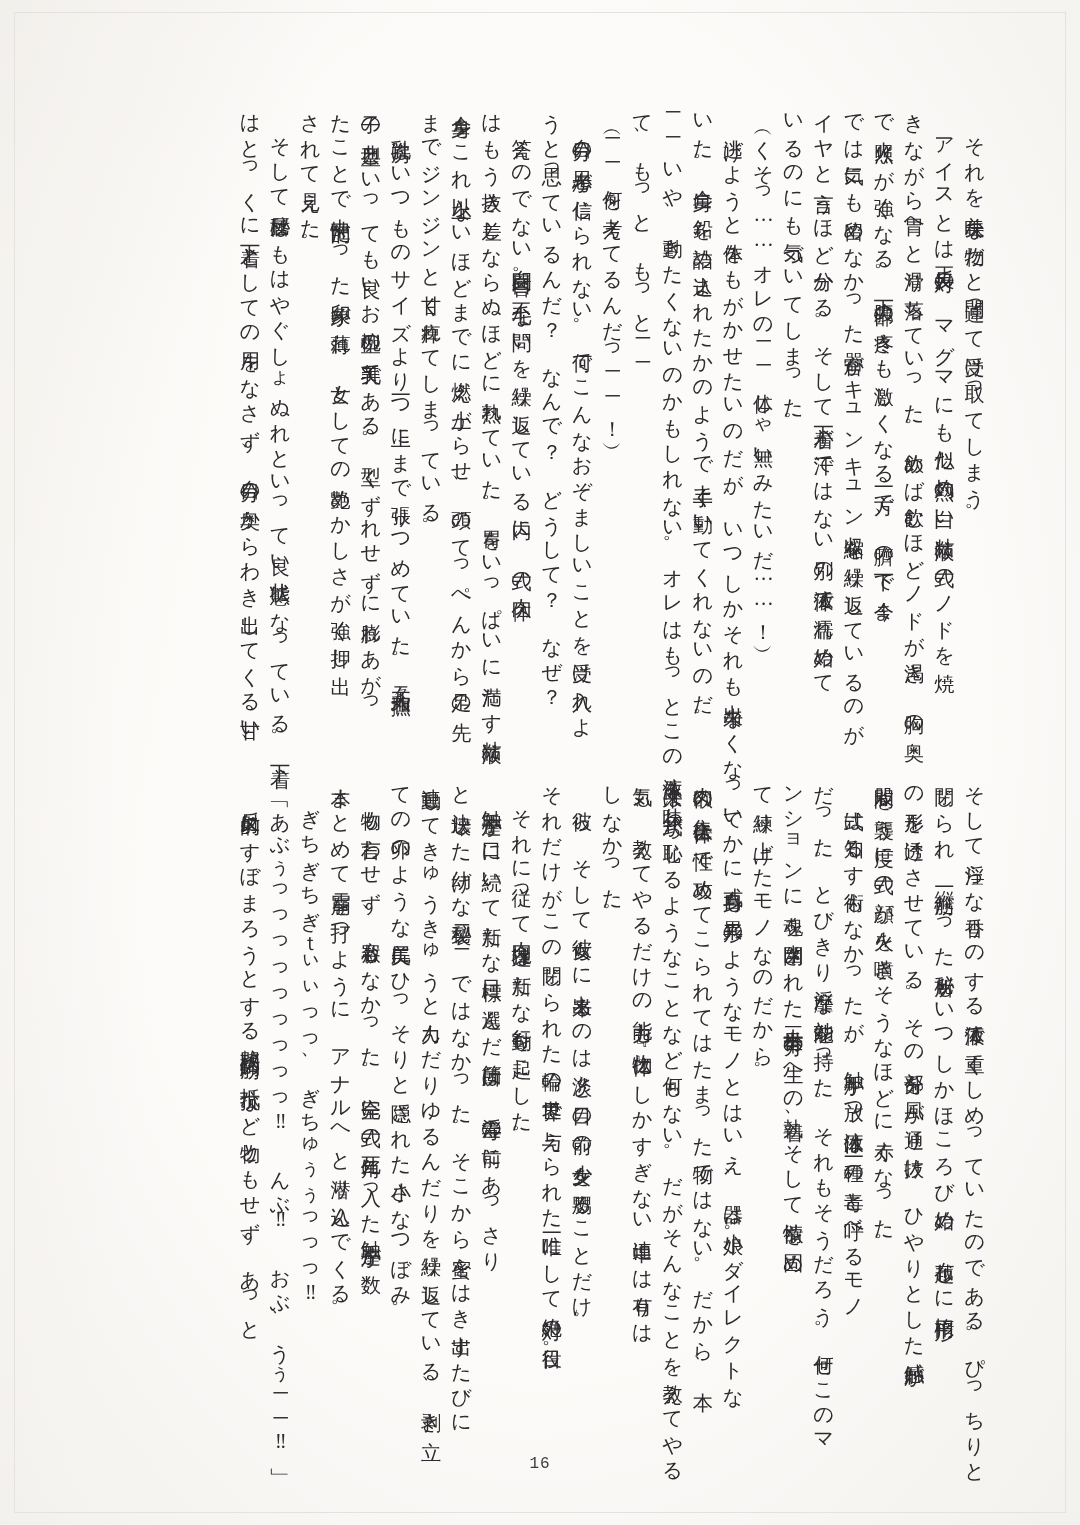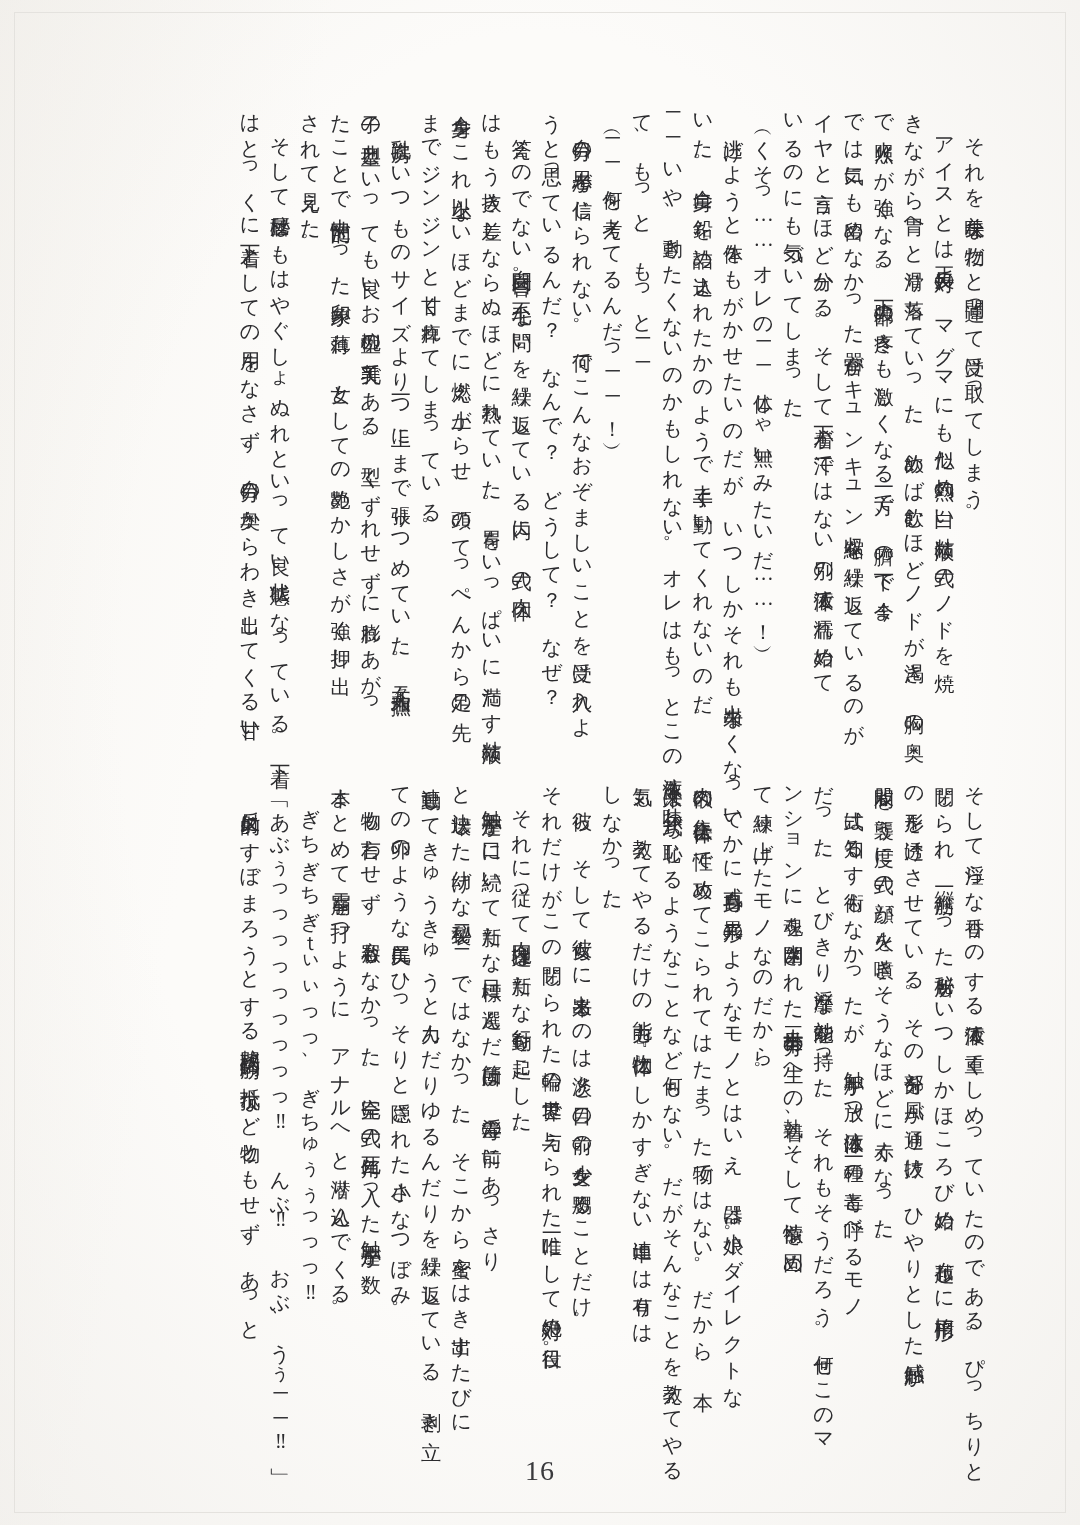--- a/index.html
+++ b/index.html
@@ -78,22 +78,22 @@
     padding-top: 23px;
     box-sizing: border-box;
   }
 
   #page-number {
     position: absolute;
     left: 0;
     right: 0;
     top: 1455px;
     text-align: center;
-    font-family: Liberation Serif, serif;
-    font-size: 28px;
+    font-family: Liberation Mono, monospace;
+    font-size: 16px;
     color: #3a3a3d;
     letter-spacing: 1px;
   }
 </style>
 </head>
 <body>
 
 <div id="page">
 
   <div id="paper-tone"></div>

